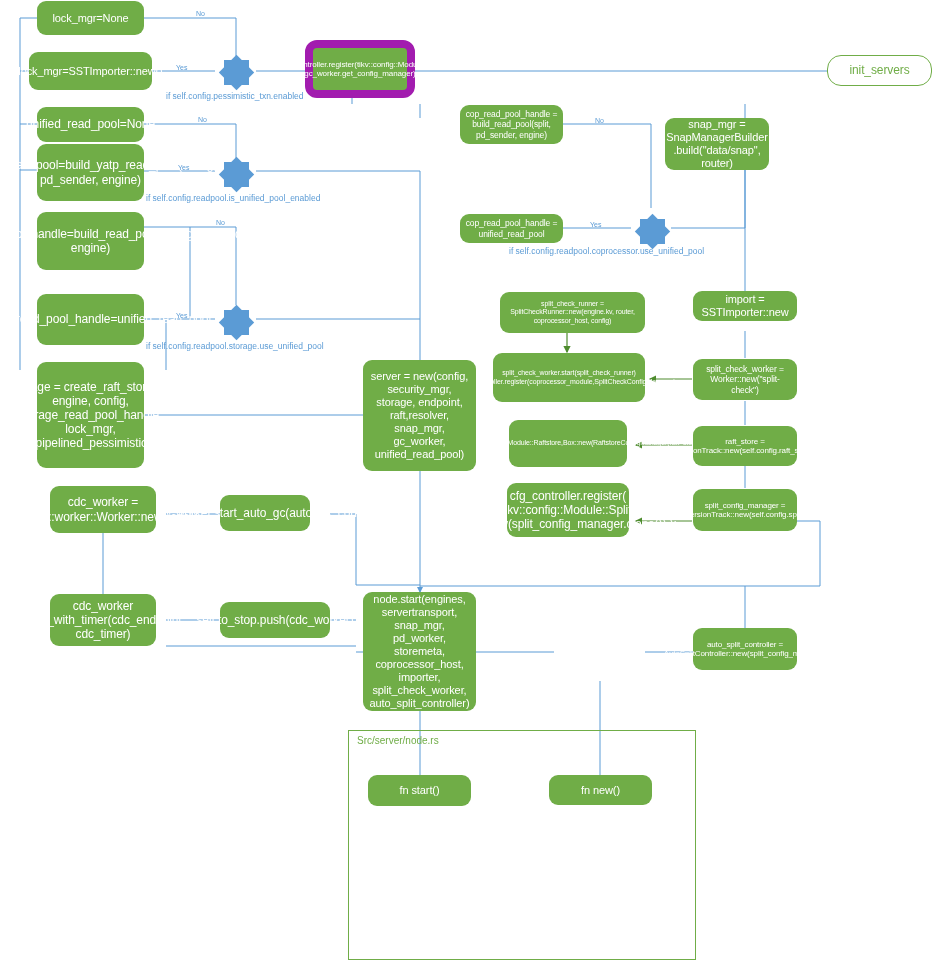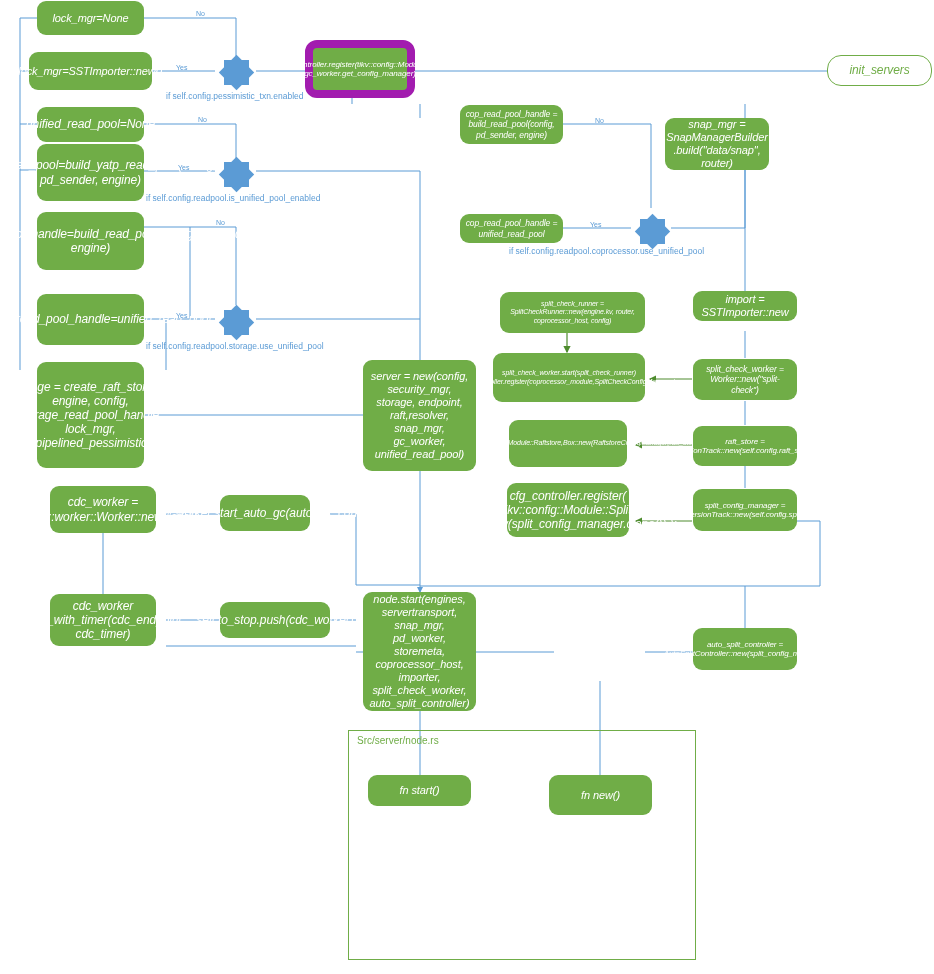--- a/index.html
+++ b/index.html
@@ -33,21 +33,20 @@
     border-radius: 9px;
     color: #ffffff;
     display: flex;
     align-items: center;
     justify-content: center;
     text-align: center;
     line-height: 1.18;
     padding: 2px 4px;
     letter-spacing: -0.1px;
     z-index: 5;
-    font-style: italic;
   }
   .node.hl {
     border: 8px solid #a21caf;
     border-radius: 12px;
     z-index: 6;
   }
   .node.ghost {
     background: #ffffff;
     border: 1px solid #70AD47;
     color: #70AD47;
@@ -216,21 +215,21 @@
 
   <div class="node fs-10" style="left:37px;top:294px;width:107px;height:51px;">
     <span>storage_read_pool_handle=unified_read_pool</span>
   </div>
 
   <div class="node fs-10" style="left:37px;top:362px;width:107px;height:106px;">
     <span>storage = create_raft_storage( engine, config, storage_read_pool_handle, lock_mgr, need_pipelined_pessimistic_lock)</span>
   </div>
 
   <div class="node fs-85" style="left:460px;top:105px;width:103px;height:39px;">
-    <span>cop_read_pool_handle = build_read_pool(config, pd_sender, engine)</span>
+    <span>cop_read_pool_handle = build_read_pool(split, pd_sender, engine)</span>
   </div>
 
   <div class="node fs-85" style="left:460px;top:214px;width:103px;height:29px;">
     <span>cop_read_pool_handle = unified_read_pool</span>
   </div>
 
   <div class="node fs-11" style="left:665px;top:118px;width:104px;height:52px;justify-content:center;">
     <span>snap_mgr = SnapManagerBuilder .build("data/snap", router)</span>
   </div>
 
@@ -295,21 +294,21 @@
     <span>auto_split_controller = AutoSplitController::new(split_config_manager)</span>
   </div>
 
   <div class="group" style="left:348px;top:730px;width:348px;height:230px;"></div>
   <div class="group-title" style="left:357px;top:735px;">Src/server/node.rs</div>
 
   <div class="node fs-11" style="left:368px;top:775px;width:103px;height:31px;">
     <span>fn start()</span>
   </div>
 
-  <div class="node fs-11" style="left:549px;top:775px;width:103px;height:40px;">
+  <div class="node fs-11" style="left:549px;top:775px;width:103px;height:30px;">
     <span>fn new()</span>
   </div>
 
   <div class="dwrap" style="left:216px;top:52px;width:40px;height:40px;">
     <div class="diamond" style="left:8px;top:8px;width:25px;height:25px;">
         <i></i>
       </div>
   </div>
   <div class="cond" style="left:166px;top:91px;">if self.config.pessimistic_txn.enabled</div>
 

